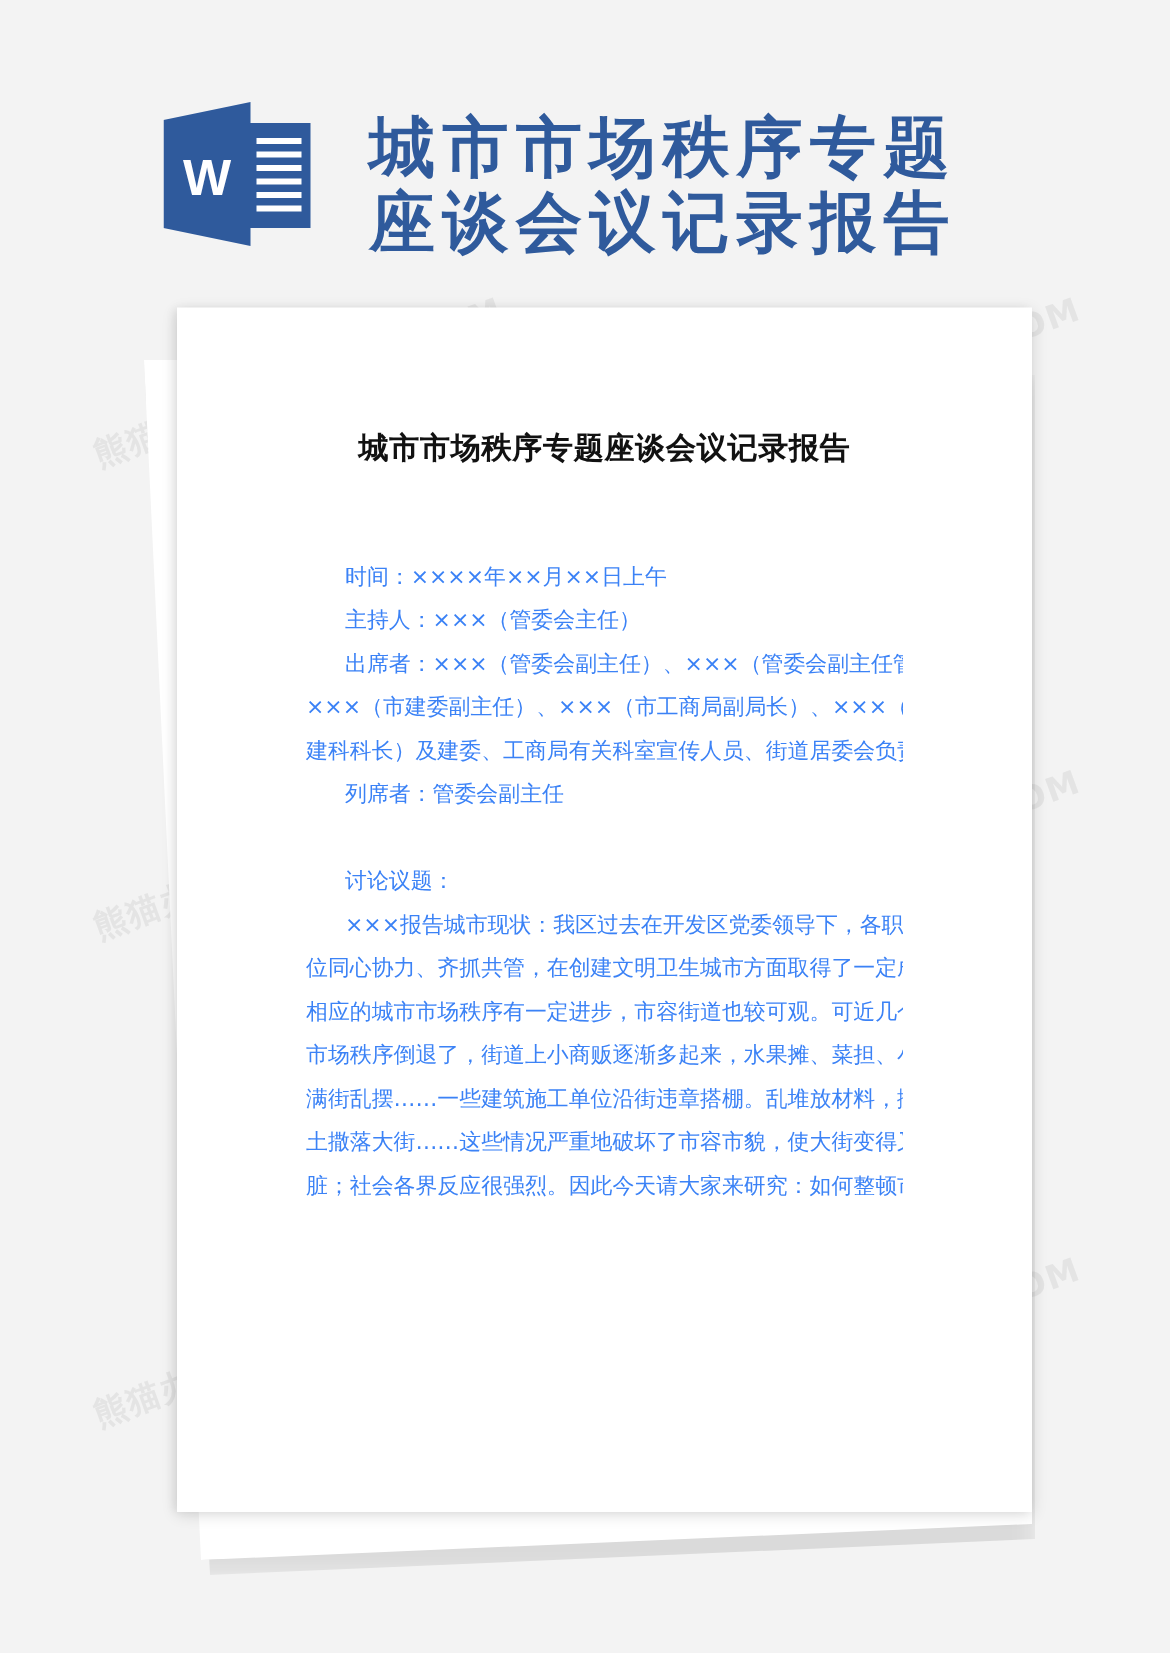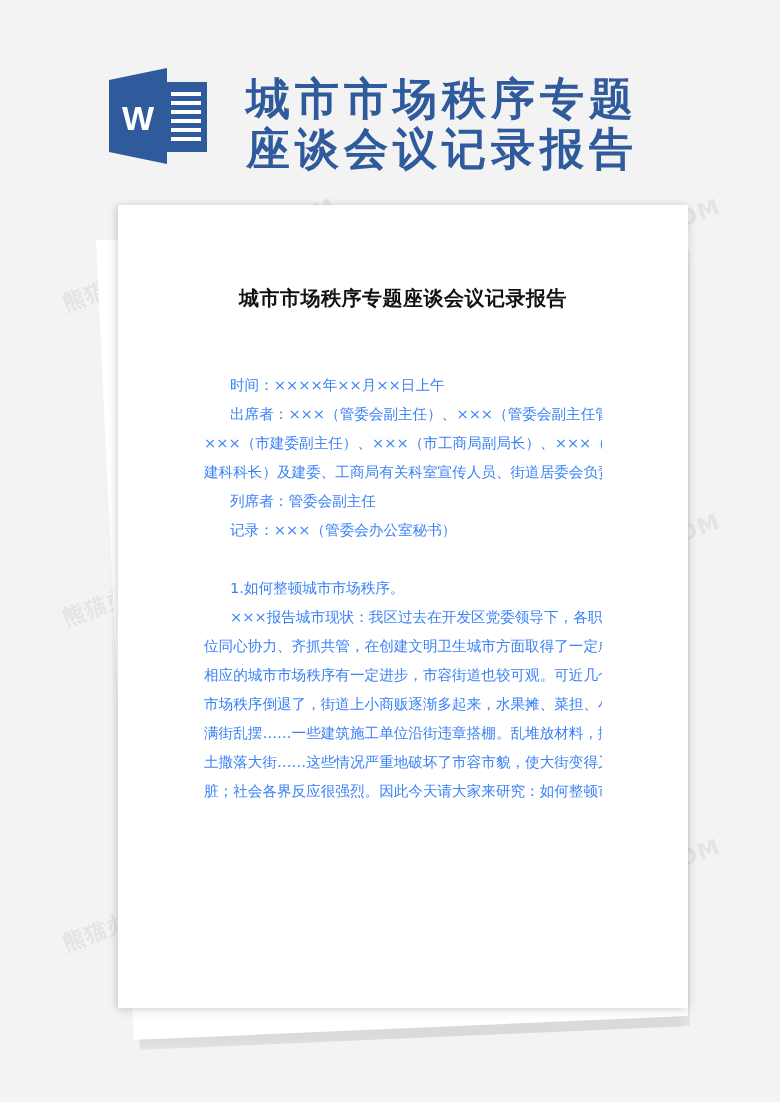--- a/index.html
+++ b/index.html
@@ -87,27 +87,27 @@
 <div class="watermark" style="left:55px; top:880px;">熊猫办公 TUKUPPT.COM</div>
 <div class="watermark" style="left:440px; top:880px;">熊猫办公 TUKUPPT.COM</div>
 
 <div class="back-shadow"></div>
 <div class="back-sheet"></div>
 
 <div class="page">
   <div class="doc-title" style="top:80px;">城市市场秩序专题座谈会议记录报告</div>
   <div class="doc-body" id="doc-body">
       <div class="line indent">时间：××××年××月××日上午</div>
+      <div class="line indent">主持人：×××（管委会主任）</div>
       <div class="line indent full">出席者：×××（管委会副主任）、×××（管委会副主任管城建）、</div>
       <div class="line full">×××（市建委副主任）、×××（市工商局副局长）、×××（市建委城</div>
       <div class="line full">建科科长）及建委、工商局有关科室宣传人员、街道居委会负责人。</div>
       <div class="line indent">列席者：管委会副主任</div>
-      <div class="line indent">记录：×××（管委会办公室秘书）</div>
       <div class="gap"></div>
-      <div class="line indent">1.如何整顿城市市场秩序。</div>
+      <div class="line indent">讨论议题：</div>
       <div class="line indent full">×××报告城市现状：我区过去在开发区党委领导下，各职能单</div>
       <div class="line full">位同心协力、齐抓共管，在创建文明卫生城市方面取得了一定成绩，</div>
       <div class="line full">相应的城市市场秩序有一定进步，市容街道也较可观。可近几个月来，</div>
       <div class="line full">市场秩序倒退了，街道上小商贩逐渐多起来，水果摊、菜担、小百货</div>
       <div class="line full">满街乱摆……一些建筑施工单位沿街违章搭棚。乱堆放材料，搬运泥</div>
       <div class="line full">土撒落大街……这些情况严重地破坏了市容市貌，使大街变得又乱又</div>
       <div class="line full">脏；社会各界反应很强烈。因此今天请大家来研究：如何整顿市场秩</div>
     </div>
 </div>
 

